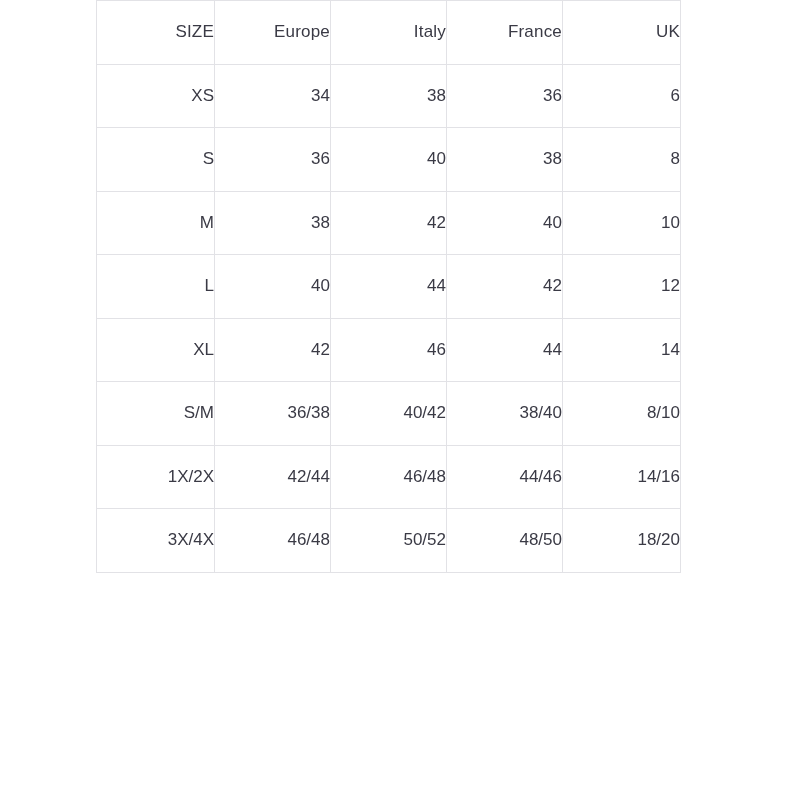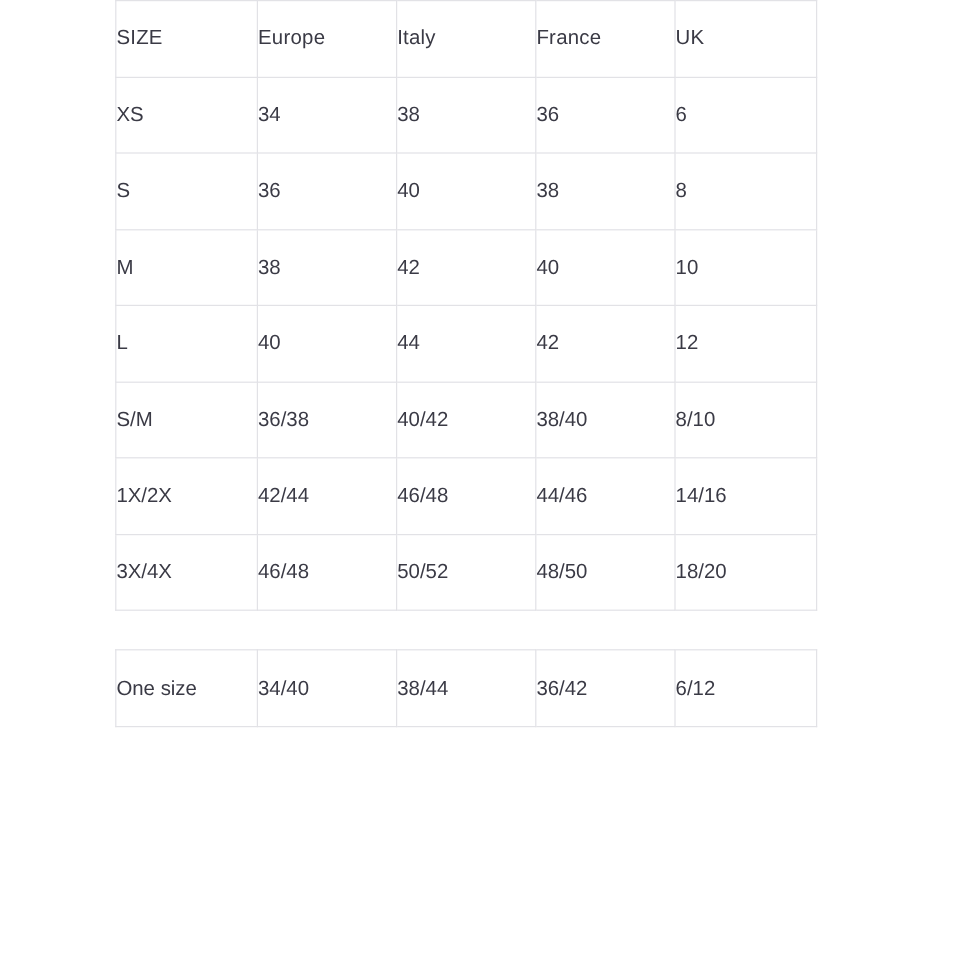--- a/index.html
+++ b/index.html
@@ -21,21 +21,21 @@
     top: 0px;
     width: 584px;
   }
   table.size-table {
     border-collapse: collapse;
     width: 584px;
     table-layout: fixed;
   }
   table.size-table td, table.size-table th {
     border: 1px solid #e2e2e6;
-    text-align: left;
+    text-align: right;
     vertical-align: middle;
     font-weight: normal;
     font-size: 17px;
     color: #3a3a45;
     padding: 0;
   }
   table.main-table td, table.main-table th {
     height: 62.5px;
   }
   table.second-table td {
@@ -107,20 +107,27 @@
         <td>10</td>
       </tr>
       <tr>
         <td class="rowlabel">L</td>
         <td>40</td>
         <td>44</td>
         <td>42</td>
         <td>12</td>
       </tr>
       <tr>
+        <td class="rowlabel">XL</td>
+        <td>42</td>
+        <td>46</td>
+        <td>44</td>
+        <td>14</td>
+      </tr>
+      <tr>
         <td class="rowlabel">S/M</td>
         <td>36/38</td>
         <td>40/42</td>
         <td>38/40</td>
         <td>8/10</td>
       </tr>
       <tr>
         <td class="rowlabel">1X/2X</td>
         <td>42/44</td>
         <td>46/48</td>
@@ -141,23 +148,16 @@
 
   <table class="size-table second-table">
     <colgroup>
       <col class="c0">
         <col class="c1">
         <col class="c2">
         <col class="c3">
         <col class="c4">
     </colgroup>
     <tbody>
-      <tr>
-        <td class="rowlabel">One size</td>
-        <td>34/40</td>
-        <td>38/44</td>
-        <td>36/42</td>
-        <td>6/12</td>
-      </tr>
     </tbody>
   </table>
 
 </div>
 
 </body></html>

